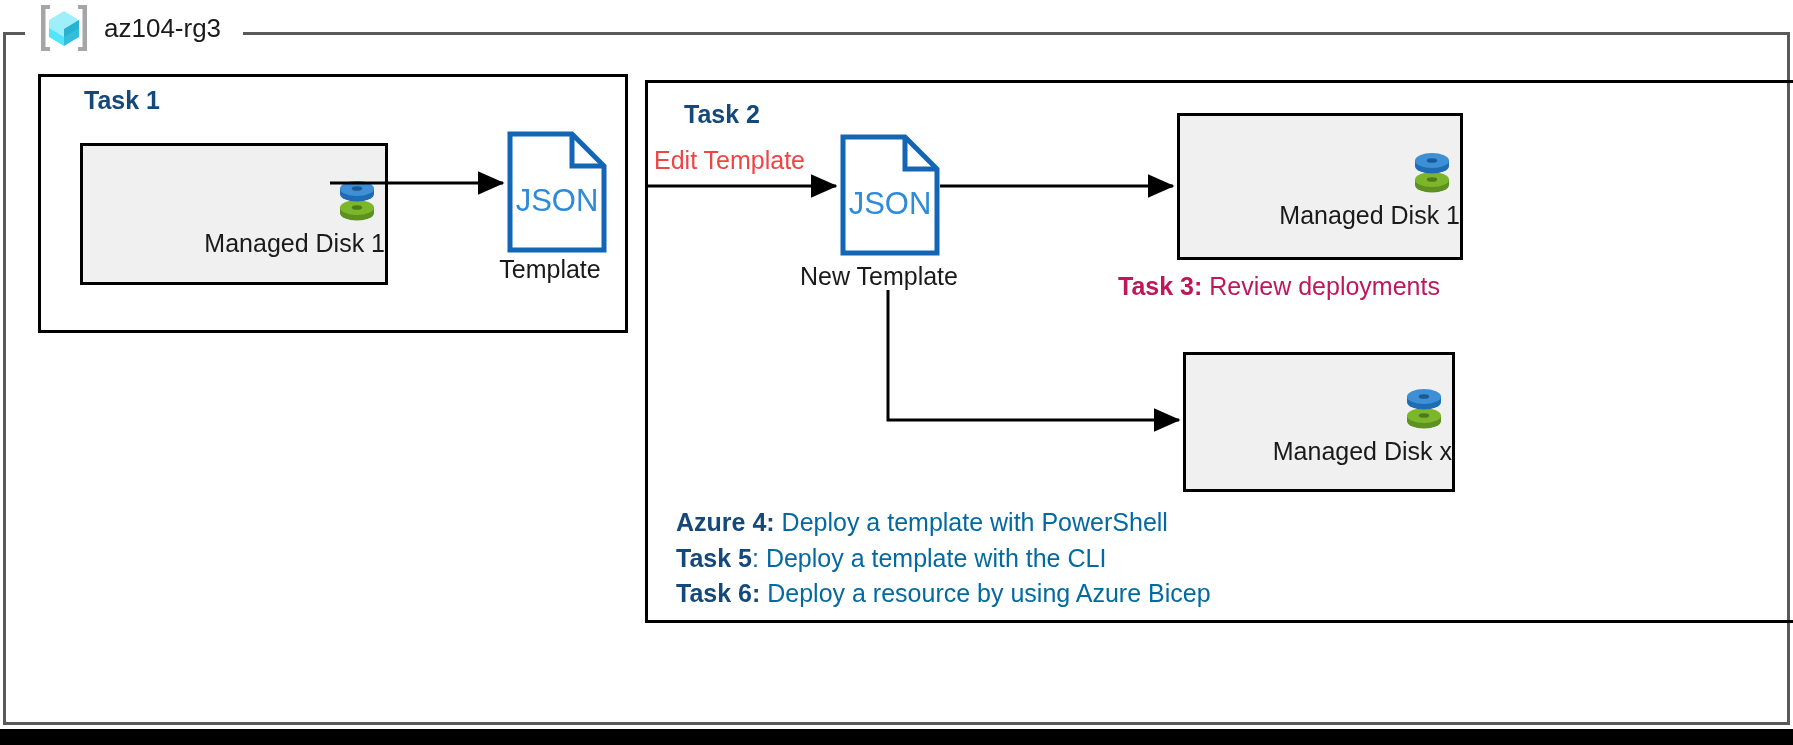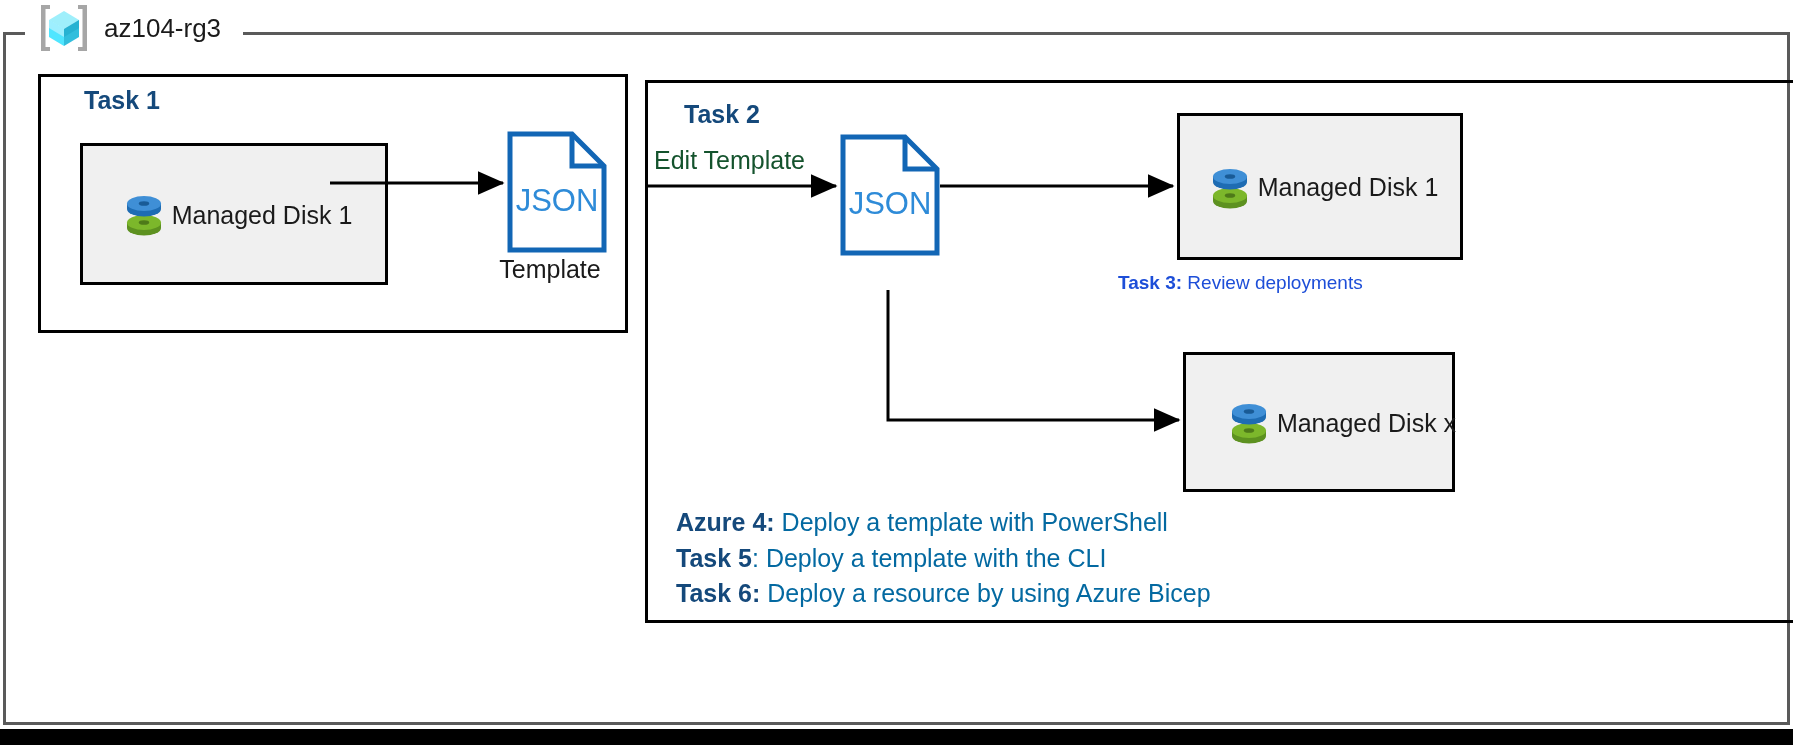--- a/index.html
+++ b/index.html
@@ -105,22 +105,22 @@
   #task1-heading { left: 84px;  top: 86px; }
   #task2-heading { left: 684px; top: 100px; }
 
   
   .res-box {
     position: absolute;
     background: #f0f0f0;
     border: 3px solid #000000;
     box-sizing: border-box;
     display: flex;
-    flex-direction: row;
-    align-items: center;
+    flex-direction: column;
+    align-items: flex-end;
     justify-content: center;
   }
   #disk-box-1 { left: 80px;  top: 143px; width: 308px; height: 142px; }
   #disk-box-2 { left: 1177px; top: 113px; width: 286px; height: 147px; }
   #disk-box-3 { left: 1183px; top: 352px; width: 272px; height: 140px; padding-left: 39px; }
 
   .disk-icon {
     width: 56px;
     height: 56px;
     display: block;
@@ -157,36 +157,36 @@
     position: absolute;
     left: 0; top: 0;
     width: 1793px; height: 745px;
     pointer-events: none;
   }
 
   
   .arrow-label {
     position: absolute;
     font-size: 25px;
-    color: #14532d;
+    color: #ef4444;
     font-family: "Liberation Sans", sans-serif;
     white-space: nowrap;
     text-align: center;
     line-height: 1.18;
   }
   #label-edit-template { left: 654px; top: 146px; }
   #label-deploy        { left: 952px; top: 146px; width: 118px; }
 
   
   #task3-caption {
     position: absolute;
     left: 1118px;
     top: 272px;
-    font-size: 19px;
-    color: #1d4ed8;
+    font-size: 25px;
+    color: #be185d;
     font-family: "Liberation Sans", sans-serif;
     white-space: nowrap;
   }
   #task3-caption .t-num { font-weight: bold; }
   #task3-caption .t-desc { font-weight: normal; }
 
   
   #task-list {
     position: absolute;
     left: 676px;
@@ -270,20 +270,21 @@
 
   <div class="arrow-label" id="label-edit-template">Edit Template</div>
 
   <div class="json-doc" id="json-doc-2">
     <svg class="json-svg" width="100" height="122" viewBox="0 0 100 122" xmlns="http://www.w3.org/2000/svg">
       <path d="M3 3 L65 3 L97 35 L97 119 L3 119 Z" fill="#ffffff" stroke="#1266b5" stroke-width="5" stroke-linejoin="miter"></path>
       <path d="M65 3 L65 35 L97 35" fill="none" stroke="#1266b5" stroke-width="5" stroke-linejoin="miter"></path>
       <text x="50" y="72" font-family="Liberation Sans, sans-serif" font-size="31" fill="#2e8bd8" text-anchor="middle" dominant-baseline="middle">JSON</text>
     </svg>
   </div>
+  <div class="doc-caption" id="caption-new-template">New Template</div>
 
 
   <div class="res-box" id="disk-box-2">
     <span>
       <svg class="disk-icon" viewBox="0 0 56 56" xmlns="http://www.w3.org/2000/svg">
         <ellipse cx="28" cy="42" rx="17" ry="7.5" fill="#5d9120"></ellipse>
         <rect x="11" y="36.5" width="34" height="5.5" fill="#5d9120"></rect>
         <ellipse cx="28" cy="36.5" rx="17" ry="7.5" fill="#7cb72b"></ellipse>
         <ellipse cx="28" cy="36.5" rx="5.2" ry="2.3" fill="#4e7a19"></ellipse>
         <ellipse cx="28" cy="23" rx="17" ry="7.5" fill="#1e6cb3"></ellipse>

